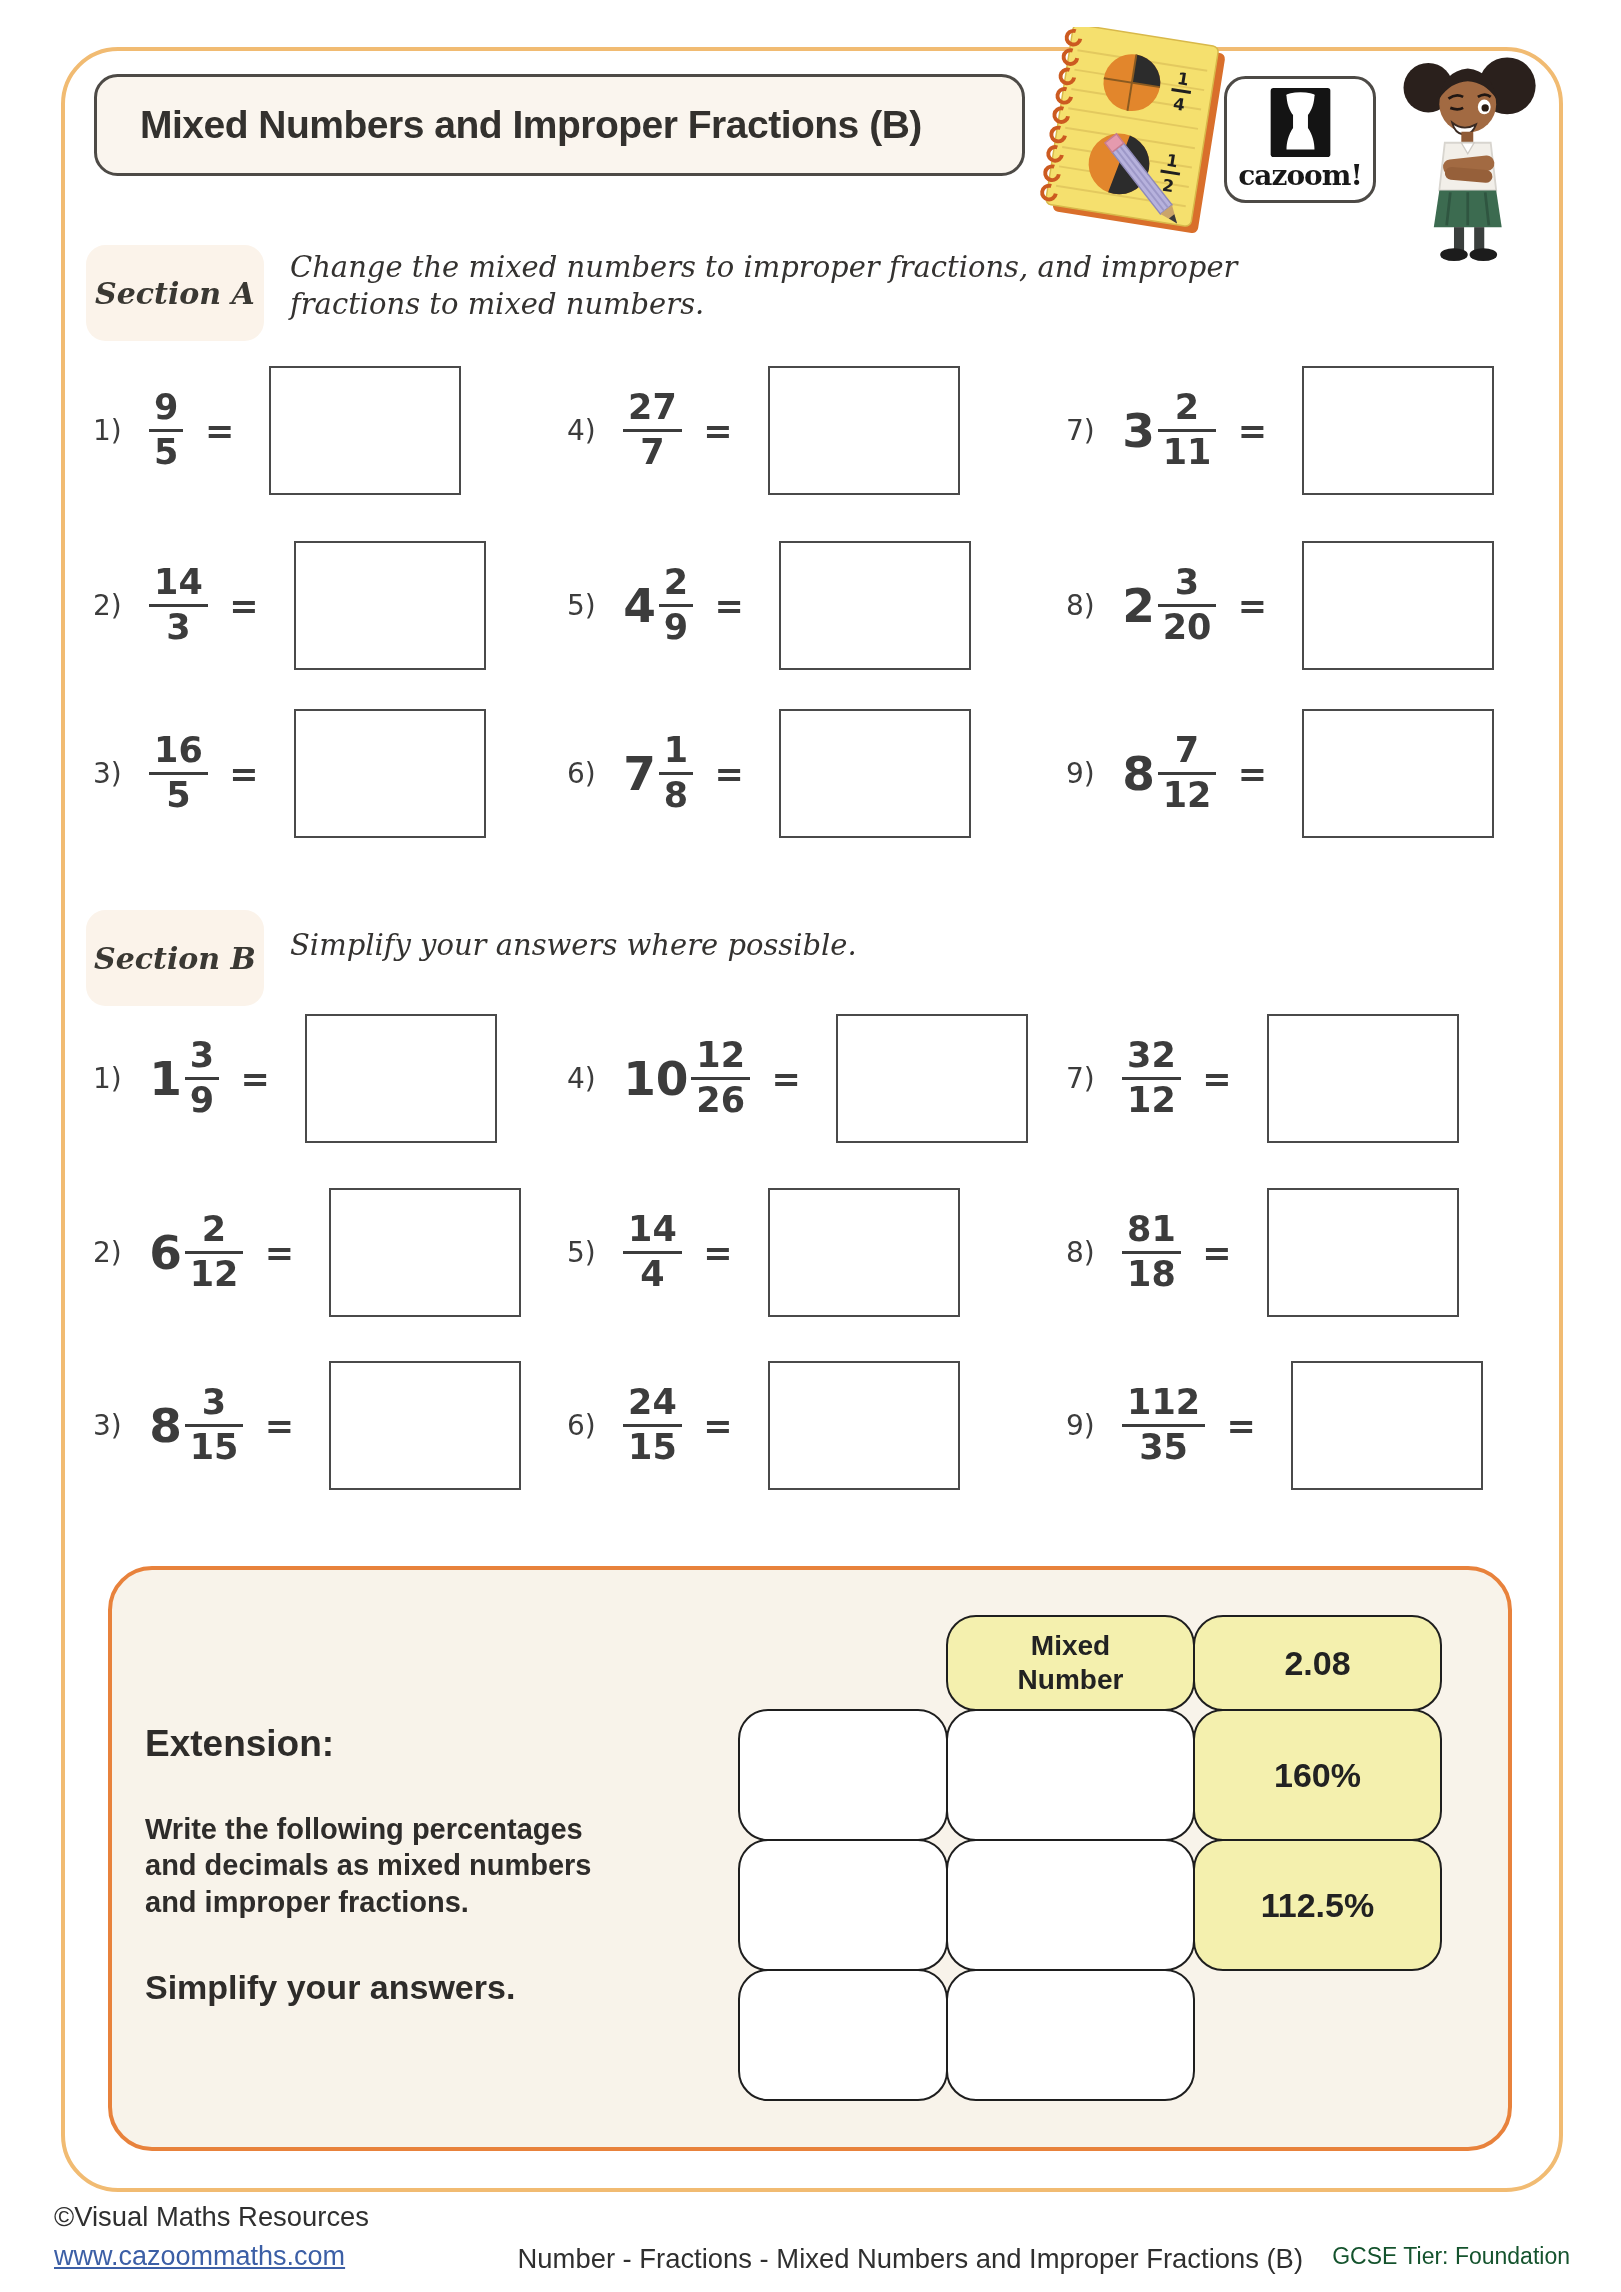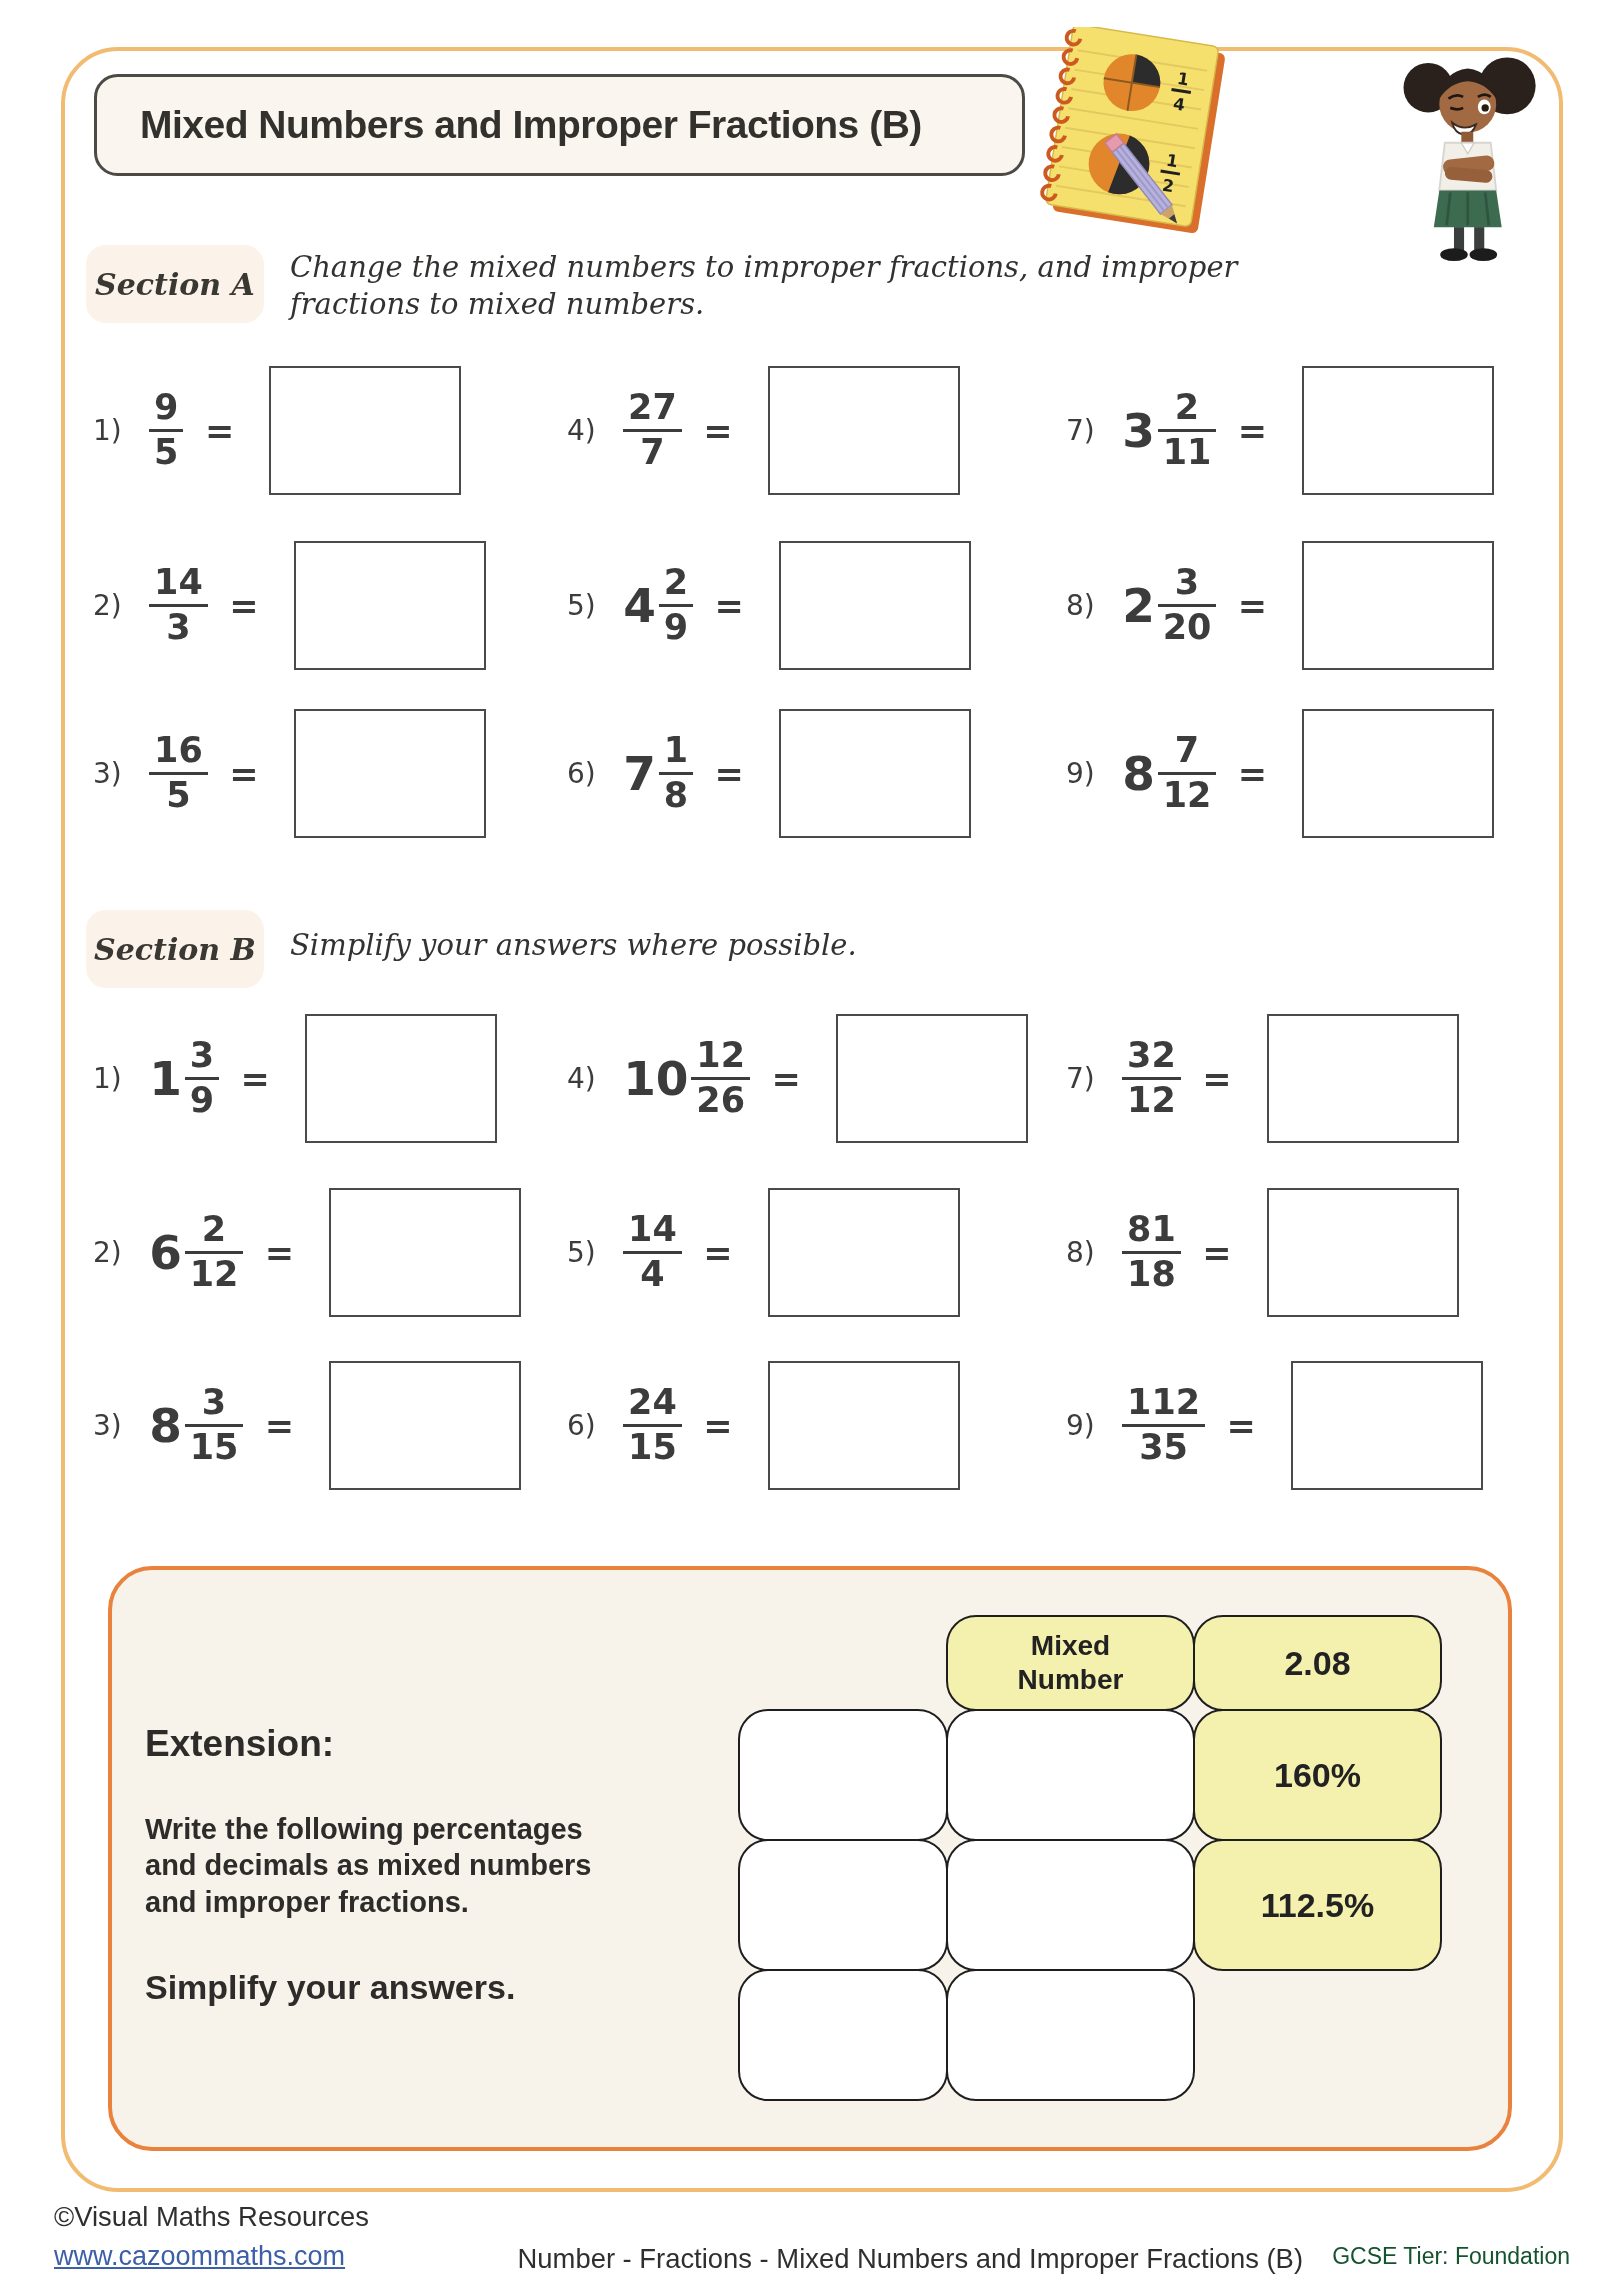--- a/index.html
+++ b/index.html
@@ -18,21 +18,21 @@
                 color:#33312e;letter-spacing:-0.5px;}
   .logo-box{position:absolute;left:1224px;top:76px;width:152px;height:127px;background:#ffffff;
             border:3.9px solid #4d4a46;border-radius:21.6px;display:flex;flex-direction:column;
             align-items:center;justify-content:center;z-index:3;box-sizing:border-box;}
   .logo-text{font-family:"DejaVu Serif",serif;font-weight:bold;font-size:28px;color:#181818;
              letter-spacing:-1px;margin-top:2px;}
   .notepad-svg{position:absolute;left:1014px;top:27.4px;z-index:4;}
   .girl-svg{position:absolute;left:1397px;top:51px;z-index:4;}
 
   
-  .sec-label{position:absolute;left:86px;width:178px;height:78px;background:#fbf3ea;
+  .sec-label{position:absolute;left:86px;width:178px;height:96px;background:#fbf3ea;
              border-radius:19.6px;display:flex;align-items:center;justify-content:center;
              font-family:"DejaVu Serif",serif;font-style:italic;font-weight:bold;font-size:30px;color:#3a3833;}
   .sec-a-label{top:245px;}
   .sec-b-label{top:910px;}
   .instr{position:absolute;left:290px;width:1078px;font-family:"DejaVu Serif",serif;
          font-style:italic;font-size:29px;line-height:1.28;color:#343230;}
   .instr-a{top:249px;}
   .instr-b{top:927px;}
 
   
@@ -84,20 +84,28 @@
 <body>
 
 <div id="page">
 
   <div class="outer-border"></div>
 
   <div class="title-box">
     <h1>Mixed Numbers and Improper Fractions (B)</h1>
   </div>
 
+  <div class="logo-box">
+    <svg width="61" height="69" viewBox="0 0 64 74">
+      <rect x="0" y="0" width="64" height="74" rx="3" fill="#141414"></rect>
+      <path d="M17,7 h30 c0,9 -3,17 -7,22 l0,14 c5,7 7,16 7,23 h-30 c0,-7 2,-16 7,-23 l0,-14 c-4,-5 -7,-13 -7,-22 z" fill="#ffffff"></path>
+      <ellipse cx="32" cy="8" rx="15" ry="3.5" fill="#ffffff"></ellipse>
+    </svg>
+    <div class="logo-text">cazoom!</div>
+  </div>
 
   <svg class="notepad-svg" width="245" height="216" viewBox="0 0 250 220">
     <g transform="rotate(9 125 110)">
       <rect x="52" y="14" width="150" height="186" rx="6" fill="#d96f2b"></rect>
       <rect x="44" y="8" width="150" height="186" rx="6" fill="#f5e06e" stroke="#d8b84a" stroke-width="1.5"></rect>
       <g stroke="#e3c95f" stroke-width="2">
         <line x1="52" y1="34" x2="186" y2="34"></line>
           <line x1="52" y1="54" x2="186" y2="54"></line>
         <line x1="52" y1="74" x2="186" y2="74"></line>
           <line x1="52" y1="94" x2="186" y2="94"></line>

